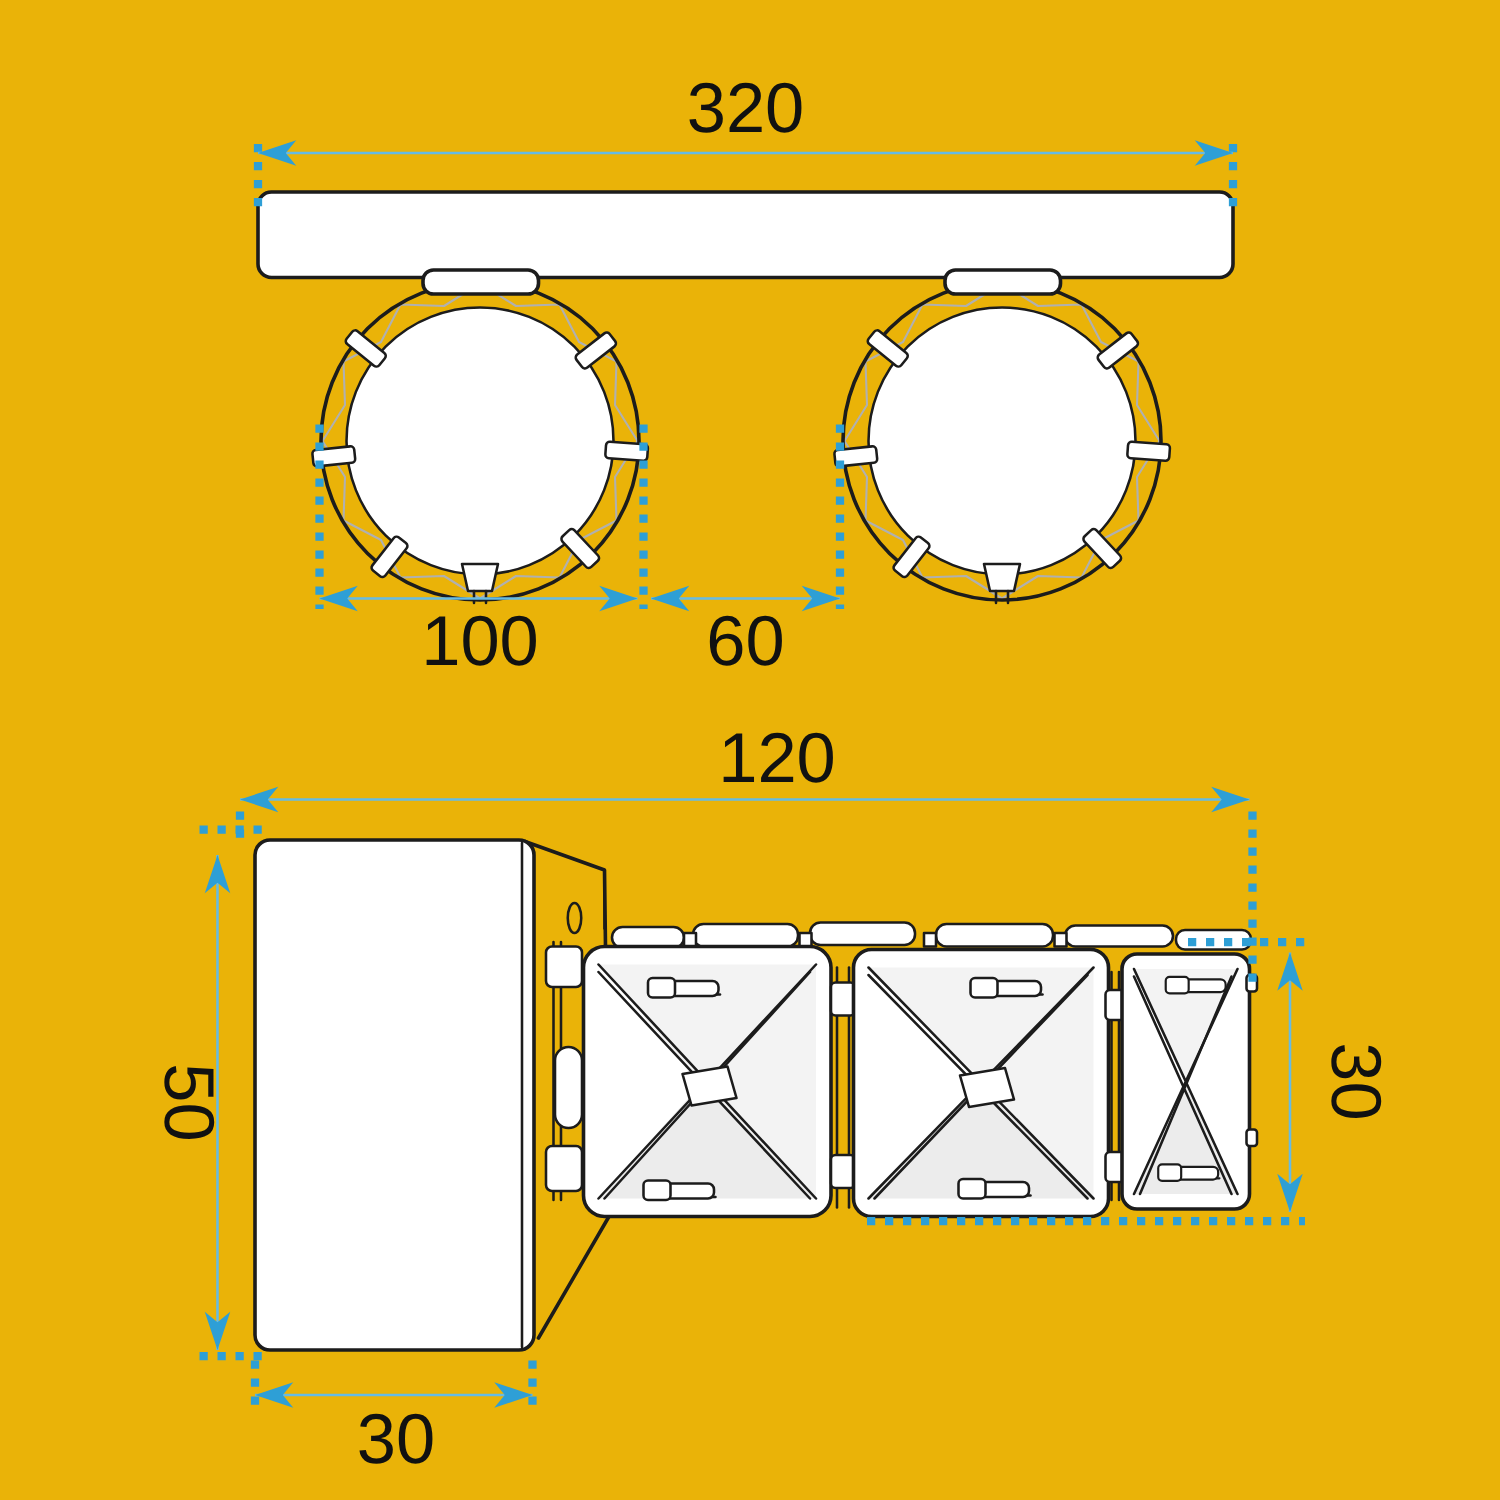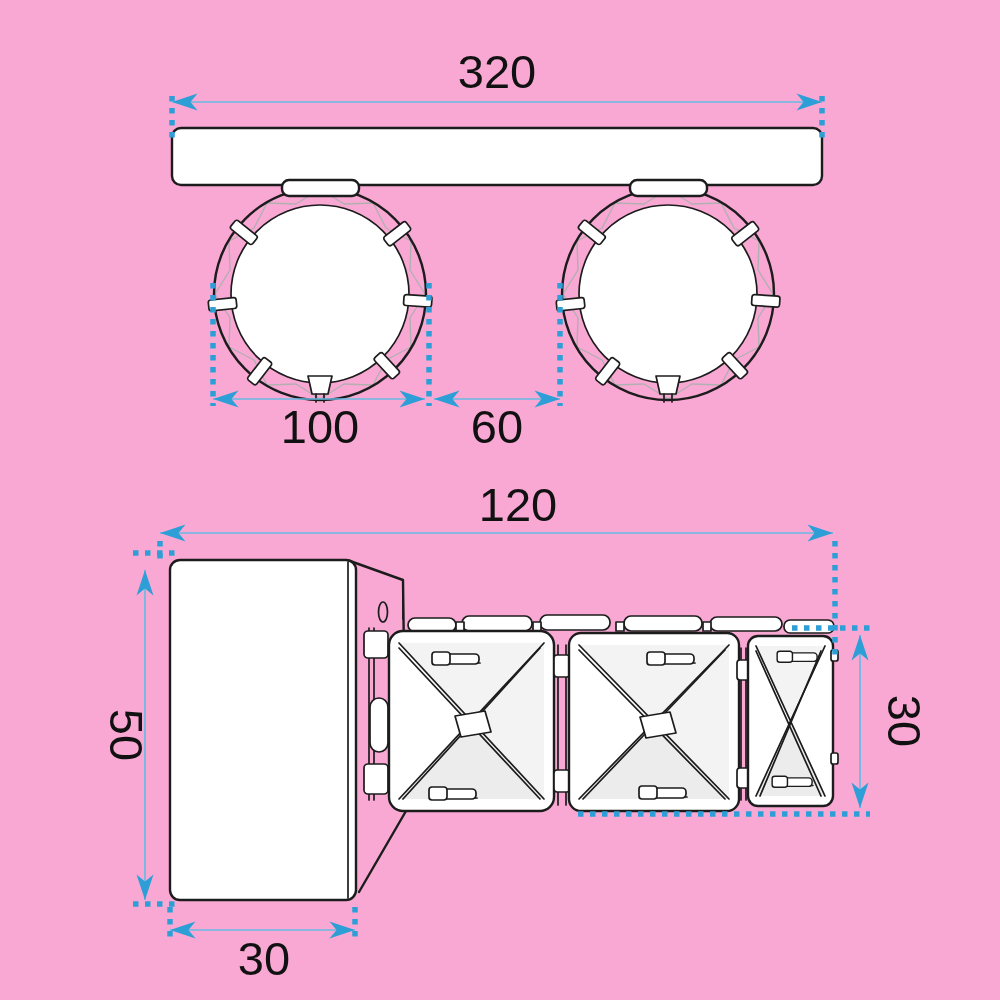--- a/index.html
+++ b/index.html
@@ -1,16 +1,16 @@
 <!DOCTYPE html>
 <html><head>
 <meta charset="utf-8">
 <style>
   html,body{margin:0;padding:0;background:#fff;}
-  .stage{width:1000px;height:1000px;background:#f9a8d4;position:relative;overflow:hidden;}
+  .stage{width:1000px;height:1000px;background:#eab308;position:relative;overflow:hidden;}
   svg{display:block;}
   .ol2{stroke:#1c1c1c;stroke-width:2.4;fill:none;stroke-linejoin:round;stroke-linecap:round;}
   .ol{stroke:#1c1c1c;stroke-width:1.7;fill:none;stroke-linejoin:round;stroke-linecap:round;}
   .olw{fill:#ffffff;stroke:#1c1c1c;stroke-width:1.7;stroke-linejoin:round;}
   .olw2{fill:#ffffff;stroke:#1c1c1c;stroke-width:2.4;stroke-linejoin:round;}
   .facet{stroke:#b0b0b0;stroke-width:1.4;fill:none;stroke-linejoin:round;}
   .shadeA{fill:#ededed;opacity:.65;stroke:none;}
   .shadeB{fill:#dcdcdc;opacity:.55;stroke:none;}
   .dimline{stroke:#66bbe4;stroke-width:1.7;fill:none;}
   .dimdash{stroke:#2e9fd6;stroke-width:5.5;stroke-dasharray:5.5 6.5;fill:none;stroke-linecap:butt;}

